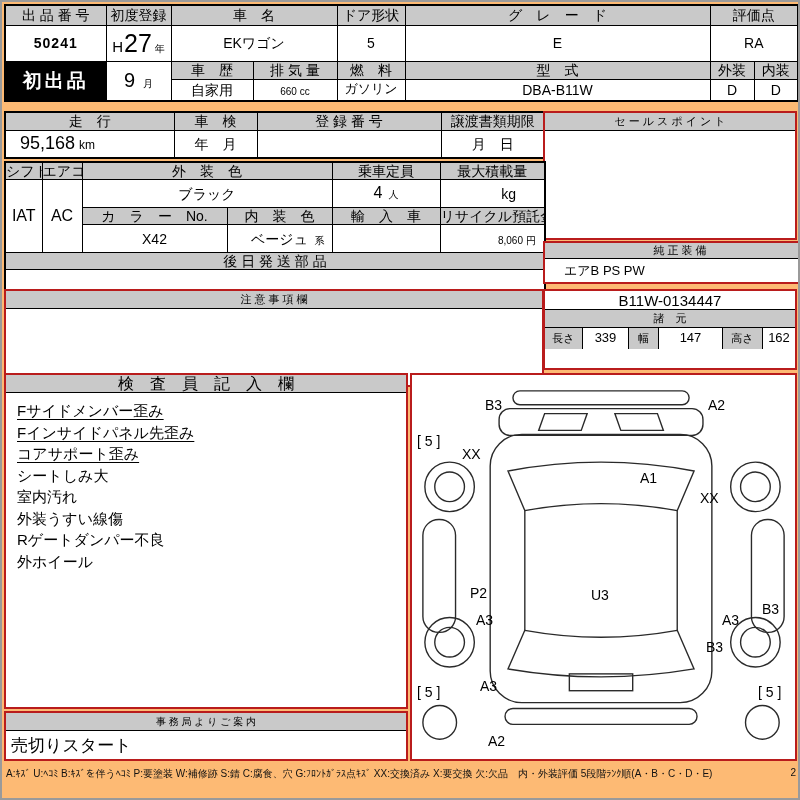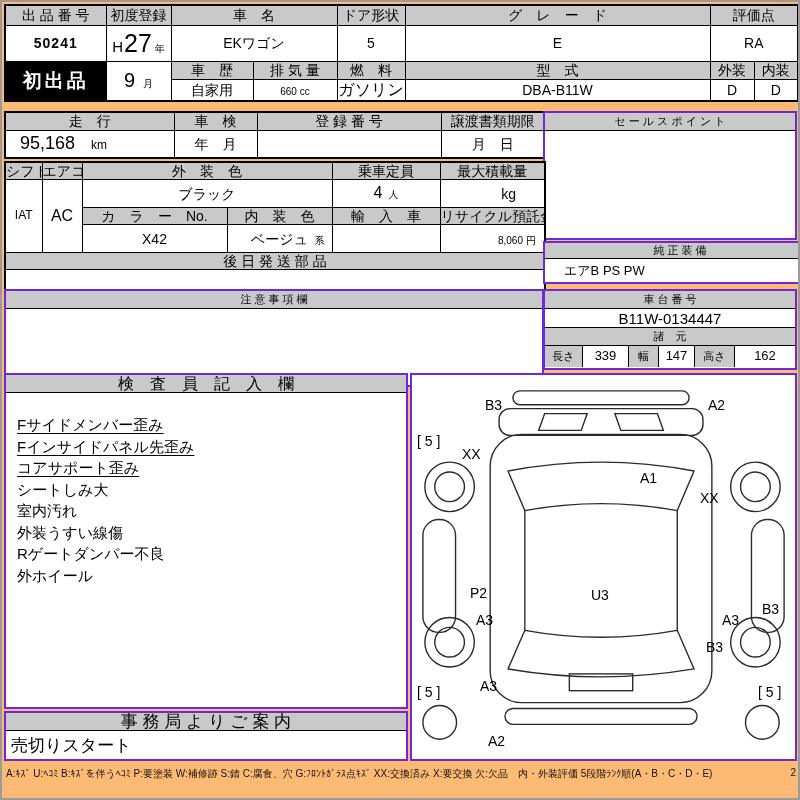--- a/index.html
+++ b/index.html
@@ -4,39 +4,39 @@
 <style>
   *{margin:0;padding:0;box-sizing:border-box}
   body{font-family:"Liberation Sans","DejaVu Sans",sans-serif;color:#000;background:#fff}
   .sheet{position:relative;width:800px;height:800px;background:#fdba74;border:2px solid #9a9a9a;overflow:hidden}
   .abs{position:absolute}
   table.grid{border-collapse:collapse;table-layout:fixed;border:2px solid #000;background:#fff}
   table.grid td{border:1px solid #000;text-align:center;vertical-align:middle;padding:0;font-size:14px;overflow:hidden;white-space:nowrap;line-height:1.15}
   .gray{background:#c9c9c9}
   .hd{font-size:11px}
   .hd10{font-size:10px}
-  .box{border:2px solid #6d28d9;background:#fff}
+  .box{border:2px solid #b91c1c;background:#fff}
   .box-hd{height:18px;line-height:17px;text-align:center;border-bottom:1px solid #000;font-size:11px;background:#c9c9c9}
   .lot{font-size:29px;font-weight:bold;letter-spacing:1px}
   .badge-cell{background:#000}
   .badge{color:#fff;font-weight:bold;font-size:19px;letter-spacing:3px}
   .unit{font-size:10px;margin-left:3px}
   .era{font-size:15px;margin-right:1px}
   .bignum{font-size:25px}
   .mid{font-size:20px}
   .carname{font-size:23px}
   .score{font-size:21px}
   .val15{font-size:10px}
   .val13{font-size:13px}
   .left-pad{text-align:left !important;padding-left:14px !important}
   .right-pad{text-align:right !important;padding-right:8px !important}
   .rel{position:relative}
   .suffix-right{position:absolute;right:7px;bottom:6px;font-size:10px}
   .mileage-num{font-size:18px}
-  .notes-body{padding:21px 11px;text-align:left}
+  .notes-body{padding:7px 11px;text-align:left}
   .note{font-size:15px;line-height:21.5px;white-space:nowrap}
   .u{text-decoration:underline;text-underline-offset:3px}
   .office-body{font-size:17px;line-height:29px;padding-left:5px;text-align:left}
   .diagram-box{position:relative}
   .diagram-box svg{position:absolute;left:0;top:0;width:100%;height:100%}
   .marker{position:absolute;font-size:14px;white-space:nowrap}
   .legend{font-size:10px;display:flex;justify-content:space-between;color:#111}
   .spec-row{display:flex;height:21px;line-height:20px}
   .spec-cell{border-right:1px solid #000;font-size:13px;text-align:center}
   .spec-cell.lbl{font-size:11px}
@@ -89,21 +89,21 @@
       <td class="gray hd">車　歴</td>
       <td class="gray hd">排 気 量</td>
       <td class="gray hd">燃　料</td>
       <td class="gray hd">型　式</td>
       <td class="gray hd">外装</td>
       <td class="gray hd">内装</td>
     </tr>
     <tr style="height:22px">
       <td class="val15">自家用</td>
       <td><span class="val15">660</span><span class="unit">cc</span></td>
-      <td style="font-size:16px">ガソリン</td>
+      <td style="font-size:13px">ガソリン</td>
       <td class="val15">DBA-B11W</td>
       <td class="val15">D</td>
       <td class="val15">D</td>
     </tr>
   </tbody>
     </table>
 
   <table class="grid abs" style="left:2px;top:109px;width:540px">
     <colgroup>
         <col style="width:169px">
@@ -112,21 +112,21 @@
         <col style="width:104px">
       </colgroup>
     <tbody>
         <tr style="height:18px">
       <td class="gray hd">走　行</td>
       <td class="gray hd">車　検</td>
       <td class="gray hd">登 録 番 号</td>
       <td class="gray hd">譲渡書類期限</td>
     </tr>
     <tr style="height:28px">
-      <td class="left-pad"><span class="mileage-num">95,168</span><span style="font-size:12px;margin-left:16px">km</span></td>
+      <td class="left-pad"><span class="mileage-num">95,168</span><span style="font-size:12px;margin-left:4px">km</span></td>
       <td class="hd">年　月</td>
       <td></td>
       <td class="hd">月　日</td>
     </tr>
   </tbody>
     </table>
 
   <div class="box abs" style="left:541px;top:109px;width:254px;height:129px">
     <div class="box-hd">セ ー ル ス ポ イ ン ト</div>
     <div></div>
@@ -143,21 +143,21 @@
     </colgroup>
     <tbody>
         <tr style="height:14px">
       <td class="gray hd10">シフト</td>
       <td class="gray hd10">エアコン</td>
       <td class="gray hd" colspan="2">外　装　色</td>
       <td class="gray hd">乗車定員</td>
       <td class="gray hd10">最大積載量</td>
     </tr>
     <tr style="height:28px">
-      <td rowspan="3" style="font-size:12px">IAT</td>
+      <td rowspan="3" style="font-size:16px">IAT</td>
       <td rowspan="3" style="font-size:16px">AC</td>
       <td colspan="2" class="val13">ブラック</td>
       <td><span style="font-size:16px">4</span><span class="unit" style="margin-left:6px">人</span></td>
       <td class="right-pad hd10" style="padding-right:28px !important">kg</td>
     </tr>
     <tr style="height:14px">
       <td class="gray hd">カ　ラ　ー　No.</td>
       <td class="gray hd">内　装　色</td>
       <td class="gray hd">輸　入　車</td>
       <td class="gray hd10">リサイクル預託金</td>
@@ -181,28 +181,27 @@
     <div class="box-hd" style="height:16px;line-height:15px">純 正 装 備</div>
     <div class="equip-body">エアB PS PW</div>
   </div>
 
   <div class="box abs" style="left:2px;top:287px;width:540px;height:98px">
     <div class="box-hd">注 意 事 項 欄</div>
     <div></div>
   </div>
 
   <div class="box abs" style="left:541px;top:287px;width:254px;height:81px">
-    <div class="box-hd">車 台 番 号</div>
     <div class="chassis-val">B11W-0134447</div>
     <div class="box-hd">諸　元</div>
     <div class="spec-row">
       <div class="spec-cell lbl gray" style="width:38px">長さ</div>
       <div class="spec-cell" style="width:46px">339</div>
       <div class="spec-cell lbl gray" style="width:30px">幅</div>
-      <div class="spec-cell" style="width:36px">147</div>
+      <div class="spec-cell" style="width:64px">147</div>
       <div class="spec-cell lbl gray" style="width:40px">高さ</div>
       <div class="spec-cell">162</div>
     </div>
   </div>
 
   <div class="box abs" style="left:2px;top:371px;width:404px;height:336px">
     <div class="box-hd" style="font-size:16px">検　査　員　記　入　欄</div>
     <div class="notes-body">
 
     <div class="note u">Fサイドメンバー歪み</div>
@@ -210,21 +209,21 @@
         <div class="note u">コアサポート歪み</div>
         <div class="note">シートしみ大</div>
         <div class="note">室内汚れ</div>
         <div class="note">外装うすい線傷</div>
         <div class="note">Rゲートダンパー不良</div>
         <div class="note">外ホイール</div>
       </div>
   </div>
 
   <div class="box abs" style="left:2px;top:709px;width:404px;height:50px">
-    <div class="box-hd" style="font-size:17px">事 務 局 よ り ご 案 内</div>
+    <div class="box-hd" style="font-size:10px">事 務 局 よ り ご 案 内</div>
     <div class="office-body">売切りスタート</div>
   </div>
 
   <div class="box abs diagram-box" style="left:408px;top:371px;width:387px;height:388px">
     <svg viewBox="0 0 387 388">
       <g fill="none" stroke="#2a2a2a" stroke-width="1.4">
         <rect x="102" y="16" width="178" height="14" rx="7"></rect>
         <rect x="88" y="34" width="206" height="27" rx="11"></rect>
         <polygon points="134,39 177,39 171,56 128,56"></polygon>
         <polygon points="205,39 248,39 254,56 211,56"></polygon>

